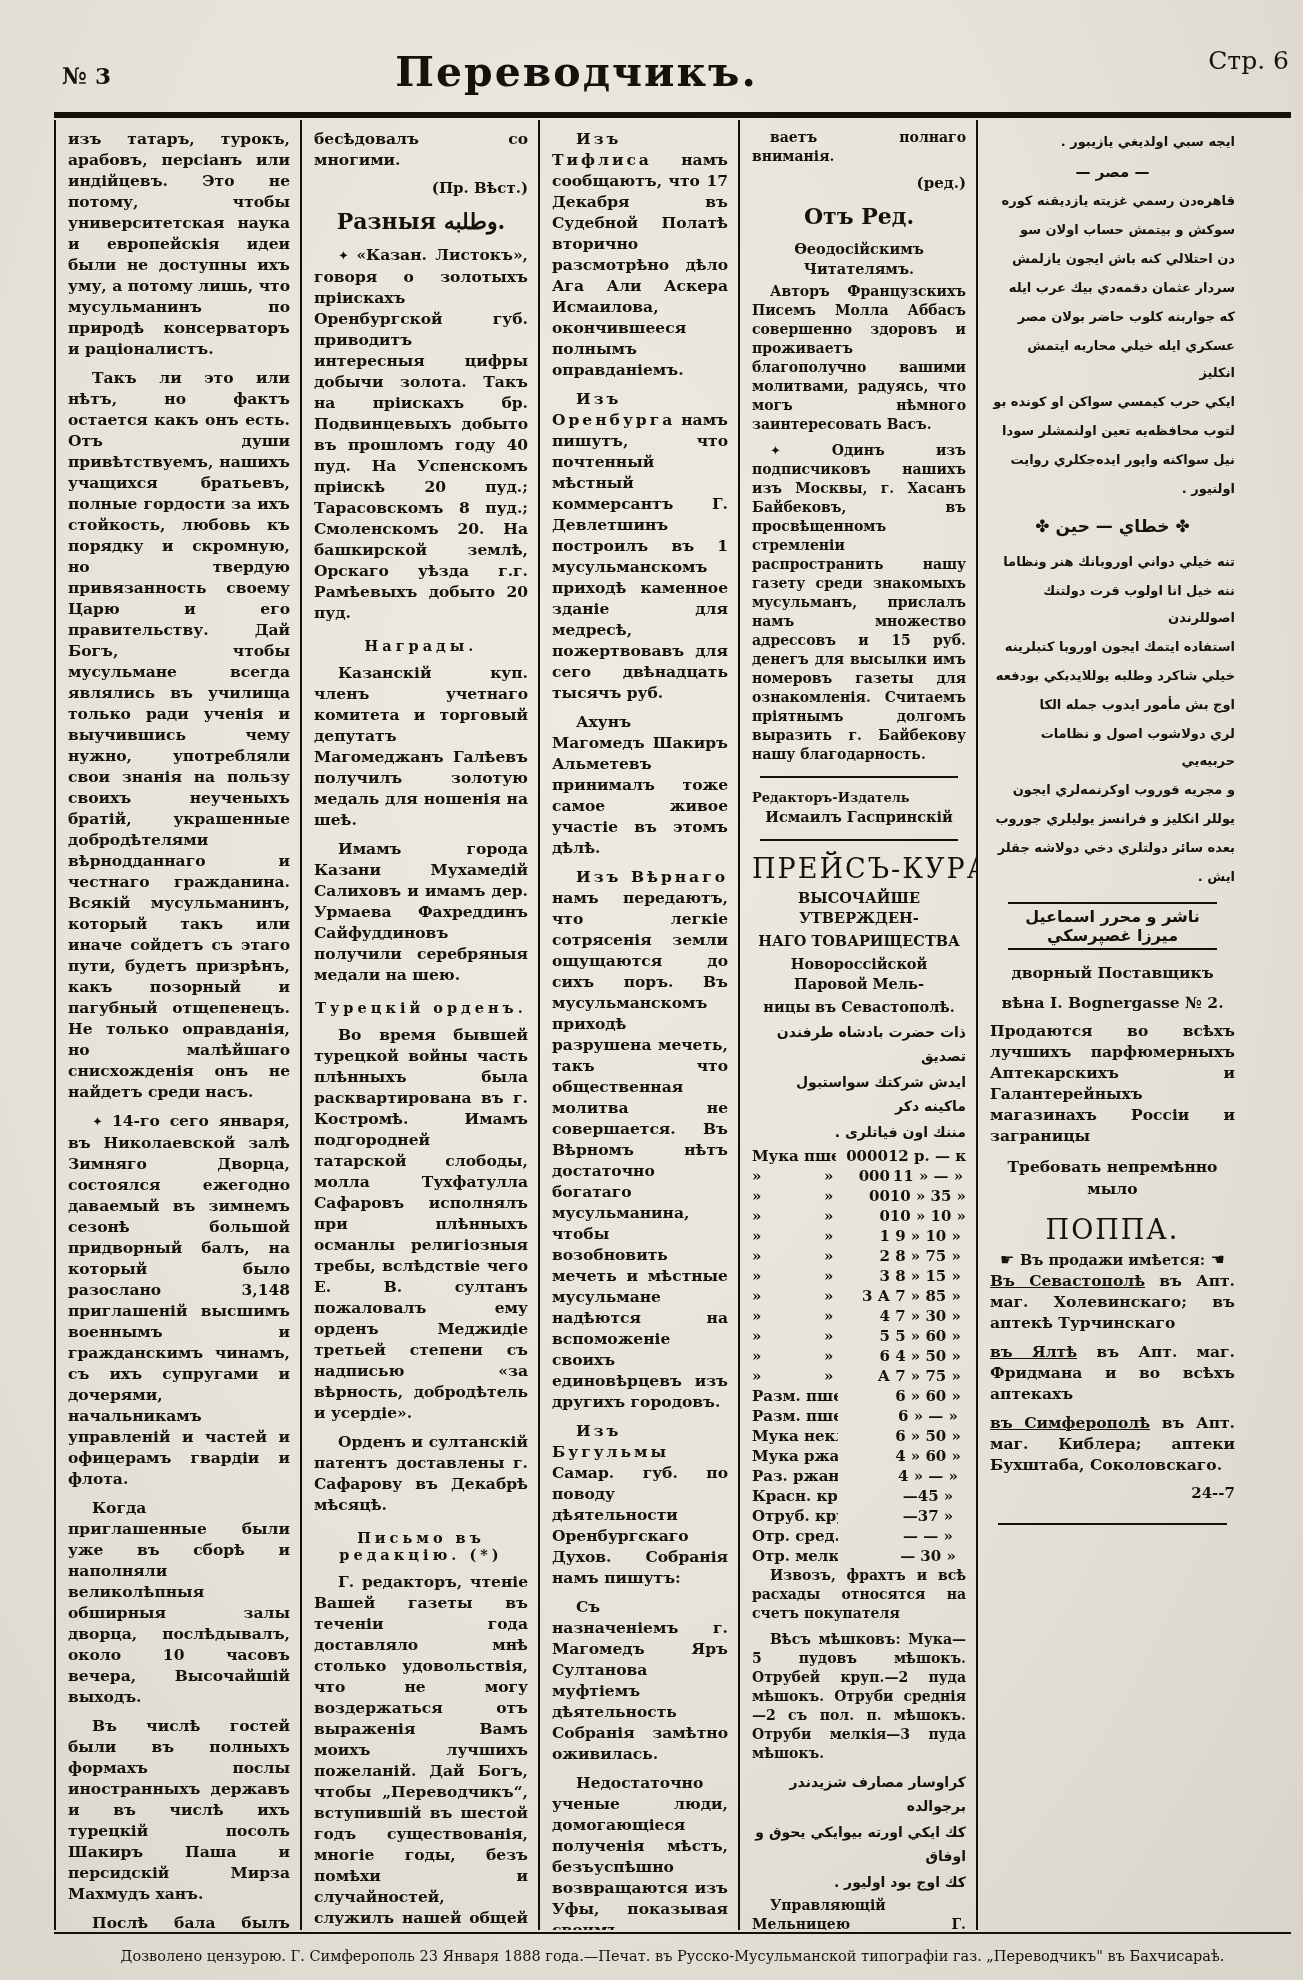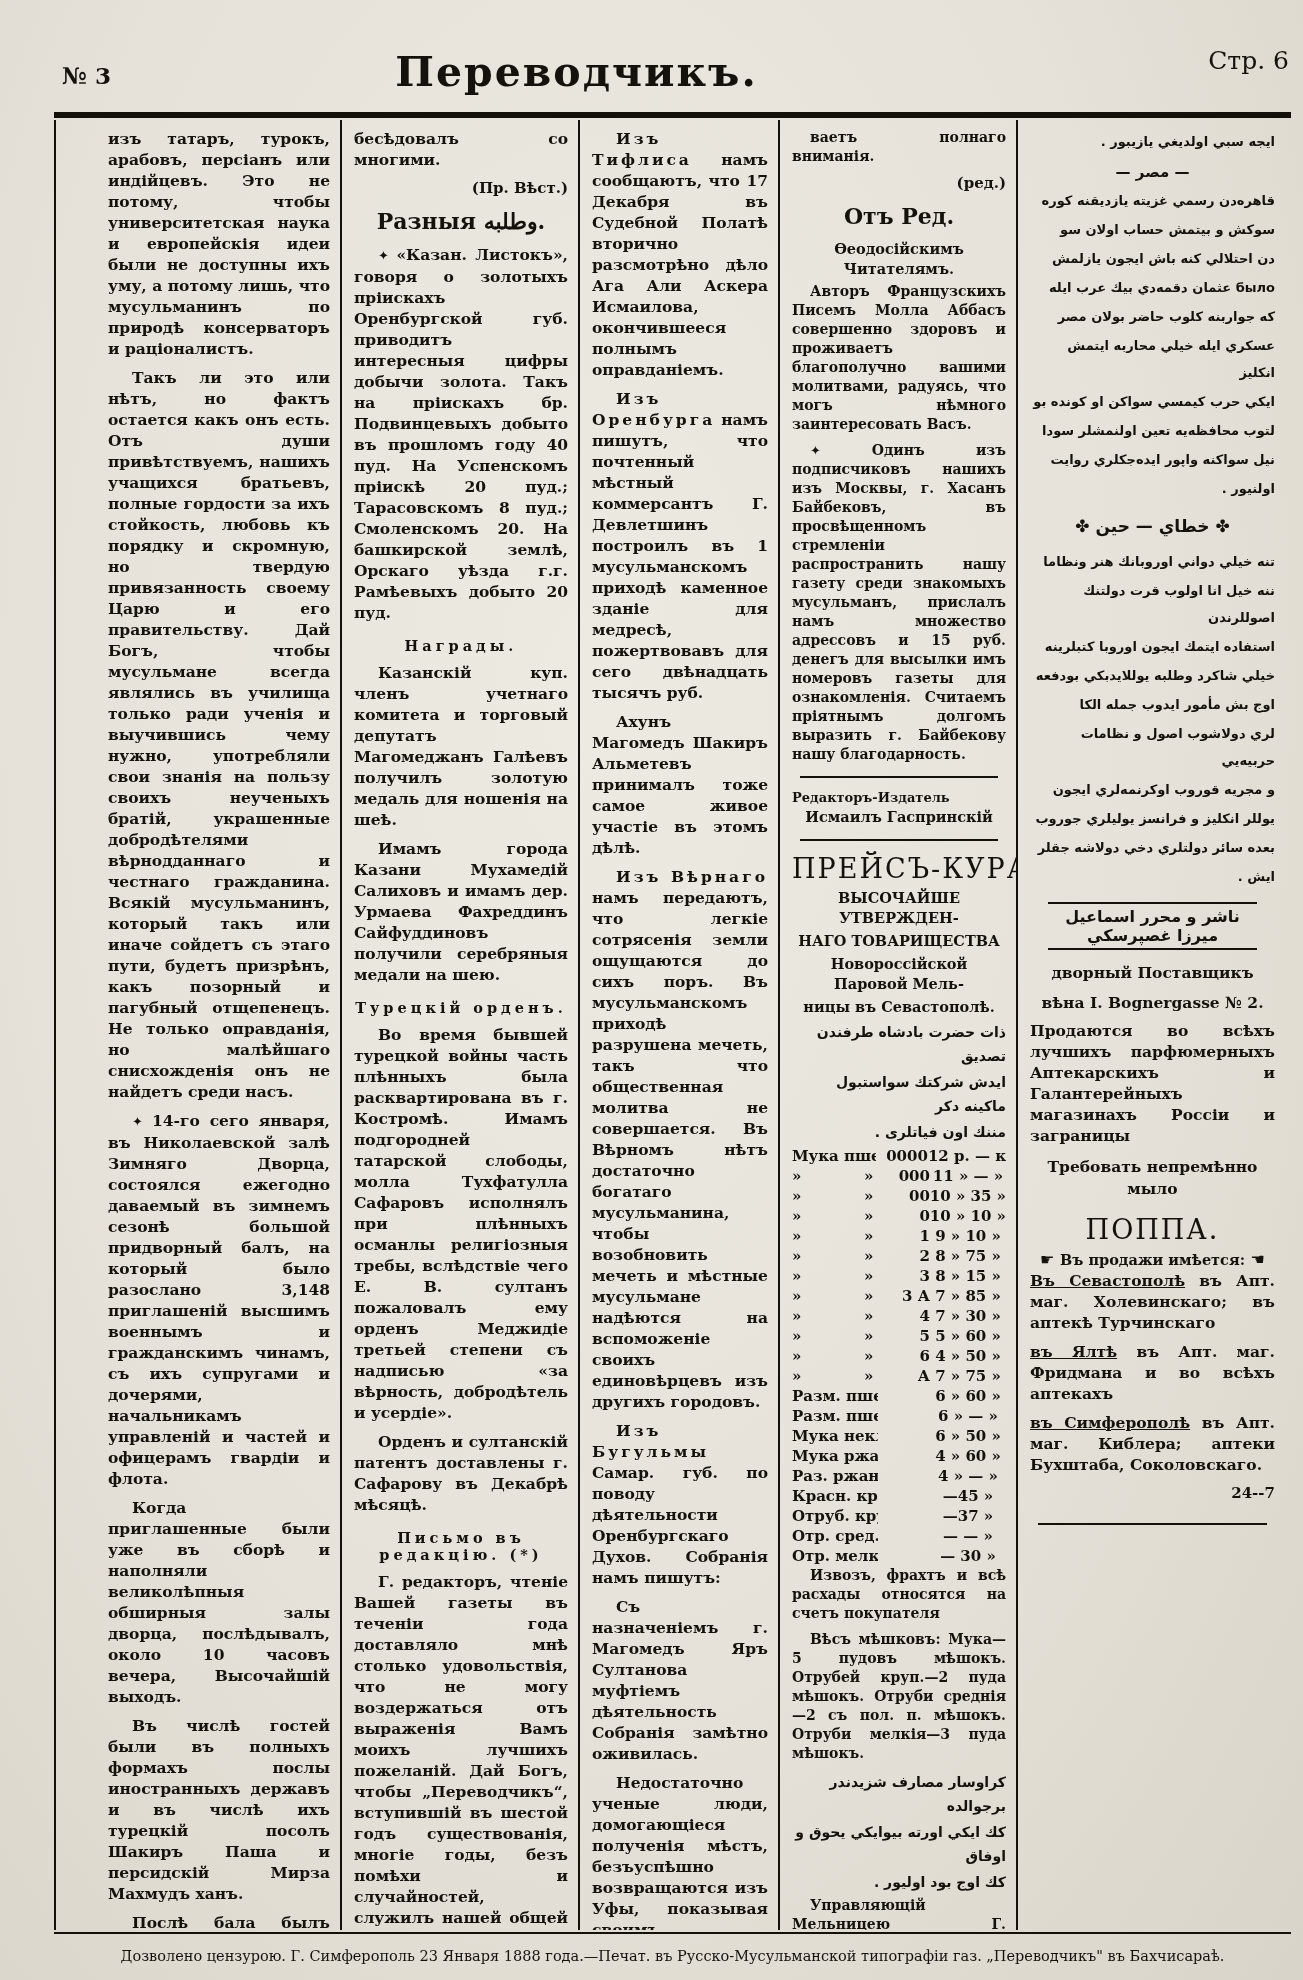--- a/index.html
+++ b/index.html
@@ -5,21 +5,21 @@
   html,body{margin:0;padding:0;background:#a9a59c;}
   .page{position:relative;width:1303px;height:1980px;margin:0 auto;overflow:hidden;
         background:radial-gradient(ellipse at 45% 35%, #edeae2 0%, #e6e2d9 55%, #d9d4c9 100%);
         color:#15120e;font-family:"DejaVu Serif","Liberation Serif",serif;}
   
   .issue{position:absolute;left:62px;top:62px;font-size:23px;font-weight:bold;}
   .masthead{position:absolute;left:0;right:150px;top:48px;text-align:center;font-size:41px;font-weight:bold;letter-spacing:2px;}
   .pageno{position:absolute;right:14px;top:46px;font-size:25px;}
   .bar{position:absolute;left:54px;right:12px;top:112px;height:6px;background:#131109;}
   
-  .cols{position:absolute;left:54px;right:12px;top:120px;bottom:50px;display:flex;align-items:stretch;border-left:2px solid #131109;padding-left:40px;}
+  .cols{position:absolute;left:54px;right:12px;top:120px;bottom:50px;display:flex;align-items:stretch;border-left:2px solid #131109;}
   .col{box-sizing:border-box;padding:8px 10px 0 12px;overflow:hidden;border-right:2px solid #131109;}
   .col-1{width:246px;} .col-2{width:238px;} .col-3{width:200px;} .col-4{width:238px;} .col-5{width:267px;display:flex;flex-direction:column;border-right:none;}
   p.body{margin:0 0 8px;text-align:justify;text-indent:24px;font-size:15.5px;line-height:21px;font-weight:bold;}
   p.body.noind{text-indent:0;}
   .glyph{font-family:"DejaVu Sans",sans-serif;font-size:13px;letter-spacing:0;}
   .lead{letter-spacing:3px;}
   .leadu{text-decoration:underline;}
   .center-line{text-align:center;font-size:15.5px;line-height:22px;font-weight:bold;margin:2px 0 6px;}
   .right-line{text-align:right;font-size:15px;line-height:20px;font-weight:bold;margin:0 0 8px;}
   .heading-lg{text-align:center;font-size:22px;font-weight:bold;margin:10px 0 10px;}
@@ -219,21 +219,21 @@
         <div class="arabic-line">كك ايكي اورته بيوايكي يحوق و اوفاق</div>
         <div class="arabic-line">كك اوج بود اوليور .</div>
         <p class="body noind"><span>Управляющій Мельницею Г. Вандоросъ.</span></p>
       </section>
     <section class="col col-5">
         <div class="arabic-line">ايجه سبي اولديغي يازيبور .</div>
         <div class="arabic-center">— مصر —</div>
         <div class="arabic-line">قاهره‌دن رسمي غزيته يازديقنه كوره</div>
         <div class="arabic-line">سوكش و بيتمش حساب اولان سو</div>
         <div class="arabic-line">دن احتلالي كنه باش ايجون يازلمش</div>
-        <div class="arabic-line">было عثمان دقمه‌دي بيك عرب ايله</div>
+        <div class="arabic-line">سردار عثمان دقمه‌دي بيك عرب ايله</div>
         <div class="arabic-line">كه جواربنه كلوب حاضر بولان مصر</div>
         <div class="arabic-line">عسكري ايله خيلي محاربه ايتمش انكليز</div>
         <div class="arabic-line">ايكي حرب كيمسي سواكن او كونده بو</div>
         <div class="arabic-line">لتوب محافظه‌يه تعين اولنمشلر سودا</div>
         <div class="arabic-line">نيل سواكنه واپور ايده‌جكلري روايت</div>
         <div class="arabic-line">اولنيور .</div>
         <div class="ornament">✤ خطاي — حين ✤</div>
         <div class="arabic-line">تنه خيلي دواني اوروبانك هنر ونظاما</div>
         <div class="arabic-line">ننه خيل انا اولوب قرت دولتنك اصوللرندن</div>
         <div class="arabic-line">استفاده ايتمك ايجون اوروبا كتبلرينه</div>

